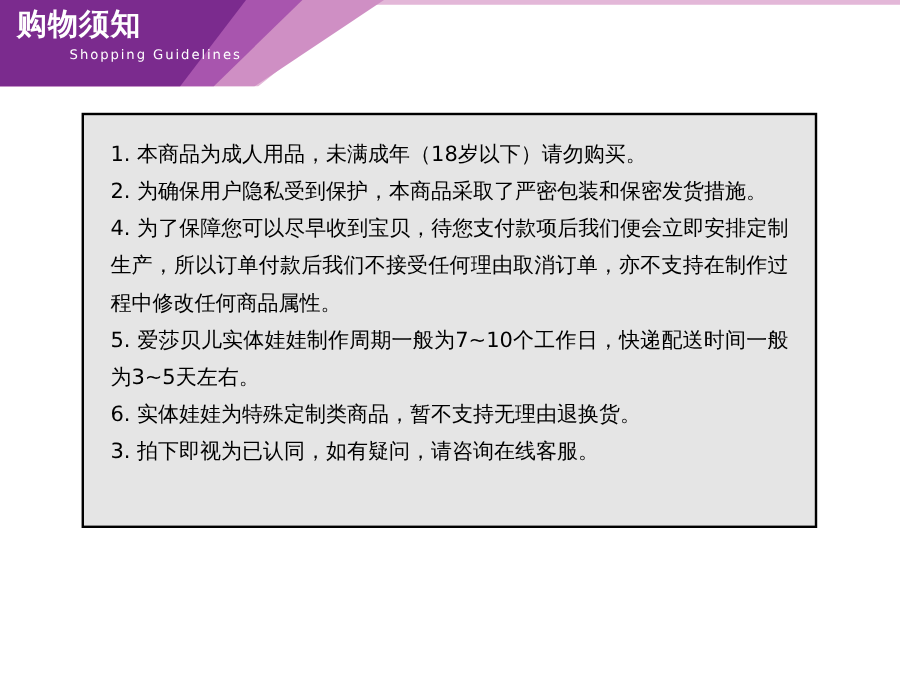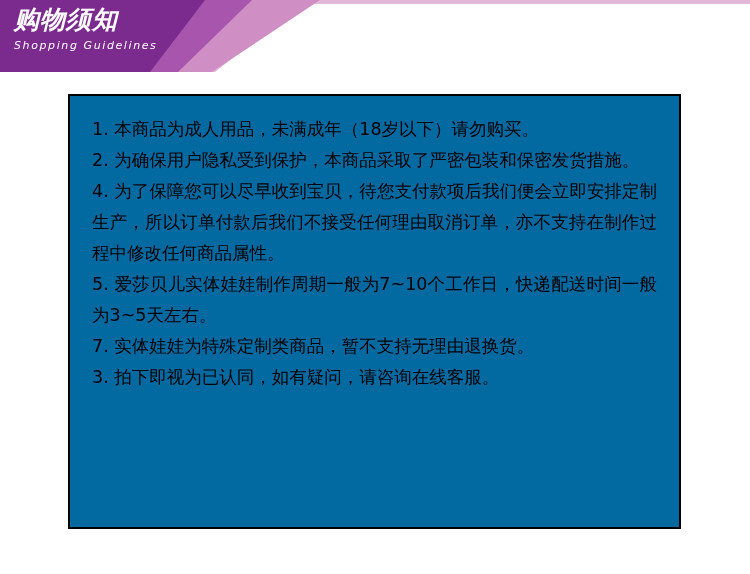--- a/index.html
+++ b/index.html
@@ -34,48 +34,48 @@
     left: 0;
     width: 750px;
     height: 72px;
   }
   .banner-text {
     position: absolute;
     left: 14px;
     top: 4px;
     z-index: 3;
     color: #ffffff;
-    font-style: italic;
   }
   .banner-title {
     font-size: 25px;
     font-weight: bold;
     letter-spacing: 1px;
     line-height: 32px;
     color: #ffffff;
   }
   .banner-sub {
     font-size: 11px;
     letter-spacing: 1.6px;
     line-height: 16px;
     margin-top: 2px;
     color: #ffffff;
     font-family: "DejaVu Sans", "Liberation Sans", sans-serif;
+    margin-left: 44px;
   }
 
   
   .notice-box {
     position: absolute;
     left: 68px;
     top: 94px;
     width: 613px;
-    height: 435px;
+    height: 346px;
     border: 2px solid #000000;
     box-sizing: border-box;
-    background: #0369a1;
+    background: #e5e5e5;
   }
   .notice-inner {
     padding: 18px 22px 0 22px;
   }
   .notice-item {
     font-size: 17.5px;
     line-height: 31px;
     color: #000000;
     text-align: justify;
     font-family: "DejaVu Sans", "Liberation Sans", sans-serif;
@@ -102,18 +102,18 @@
       <div class="banner-sub">Shopping Guidelines</div>
     </div>
   </div>
 
   <div class="notice-box">
     <div class="notice-inner">
       <div class="notice-item">1. 本商品为成人用品，未满成年（18岁以下）请勿购买。</div>
       <div class="notice-item">2. 为确保用户隐私受到保护，本商品采取了严密包装和保密发货措施。</div>
       <div class="notice-item">4. 为了保障您可以尽早收到宝贝，待您支付款项后我们便会立即安排定制生产，所以订单付款后我们不接受任何理由取消订单，亦不支持在制作过程中修改任何商品属性。</div>
       <div class="notice-item">5. 爱莎贝儿实体娃娃制作周期一般为7~10个工作日，快递配送时间一般为3~5天左右。</div>
-      <div class="notice-item">7. 实体娃娃为特殊定制类商品，暂不支持无理由退换货。</div>
+      <div class="notice-item">6. 实体娃娃为特殊定制类商品，暂不支持无理由退换货。</div>
       <div class="notice-item">3. 拍下即视为已认同，如有疑问，请咨询在线客服。</div>
     </div>
   </div>
 
 </div>
 
 </body></html>

